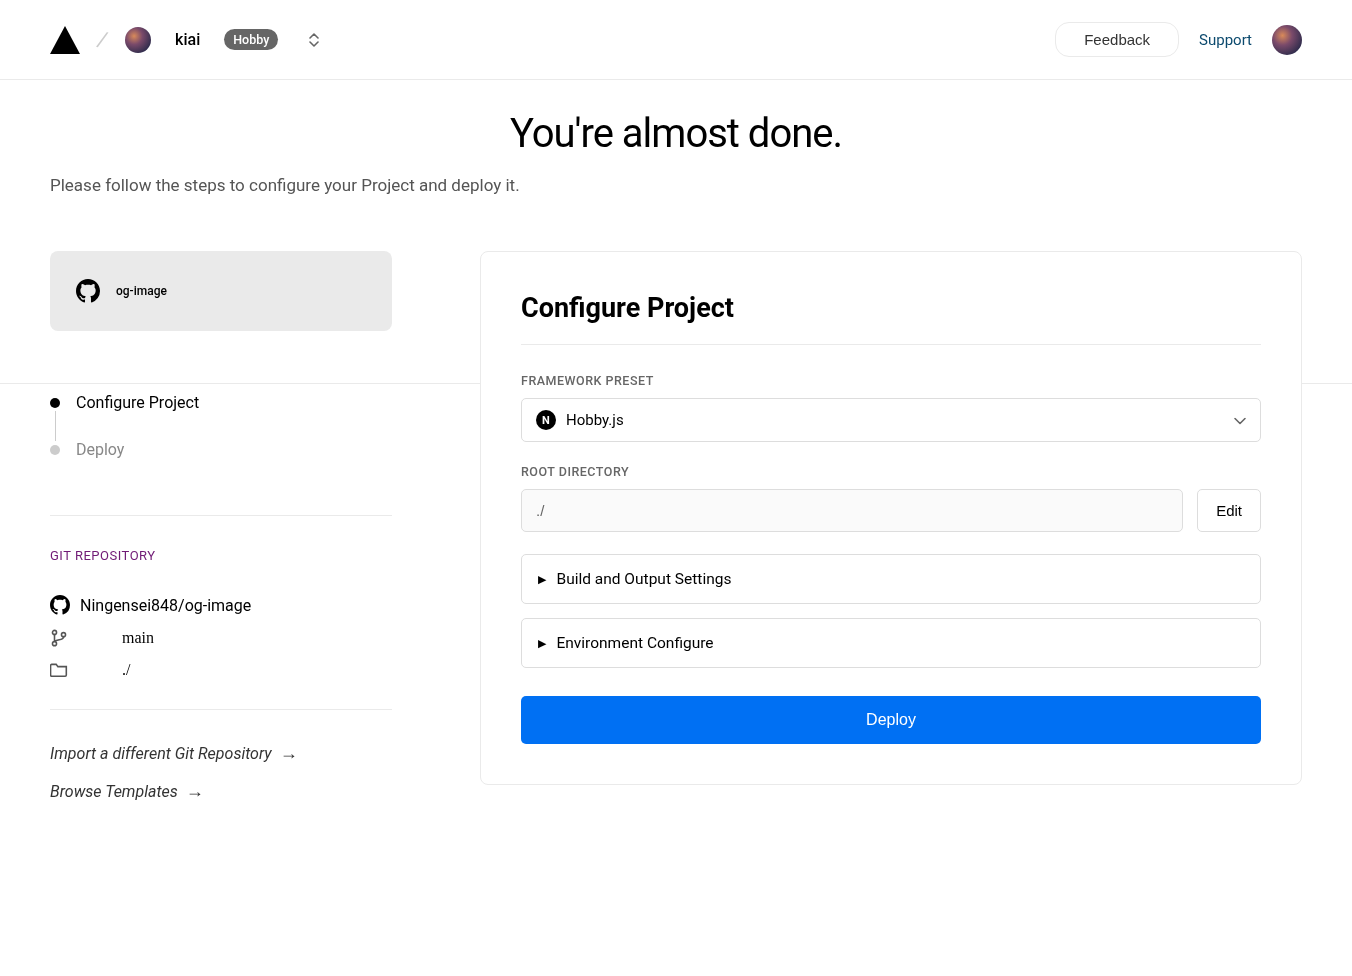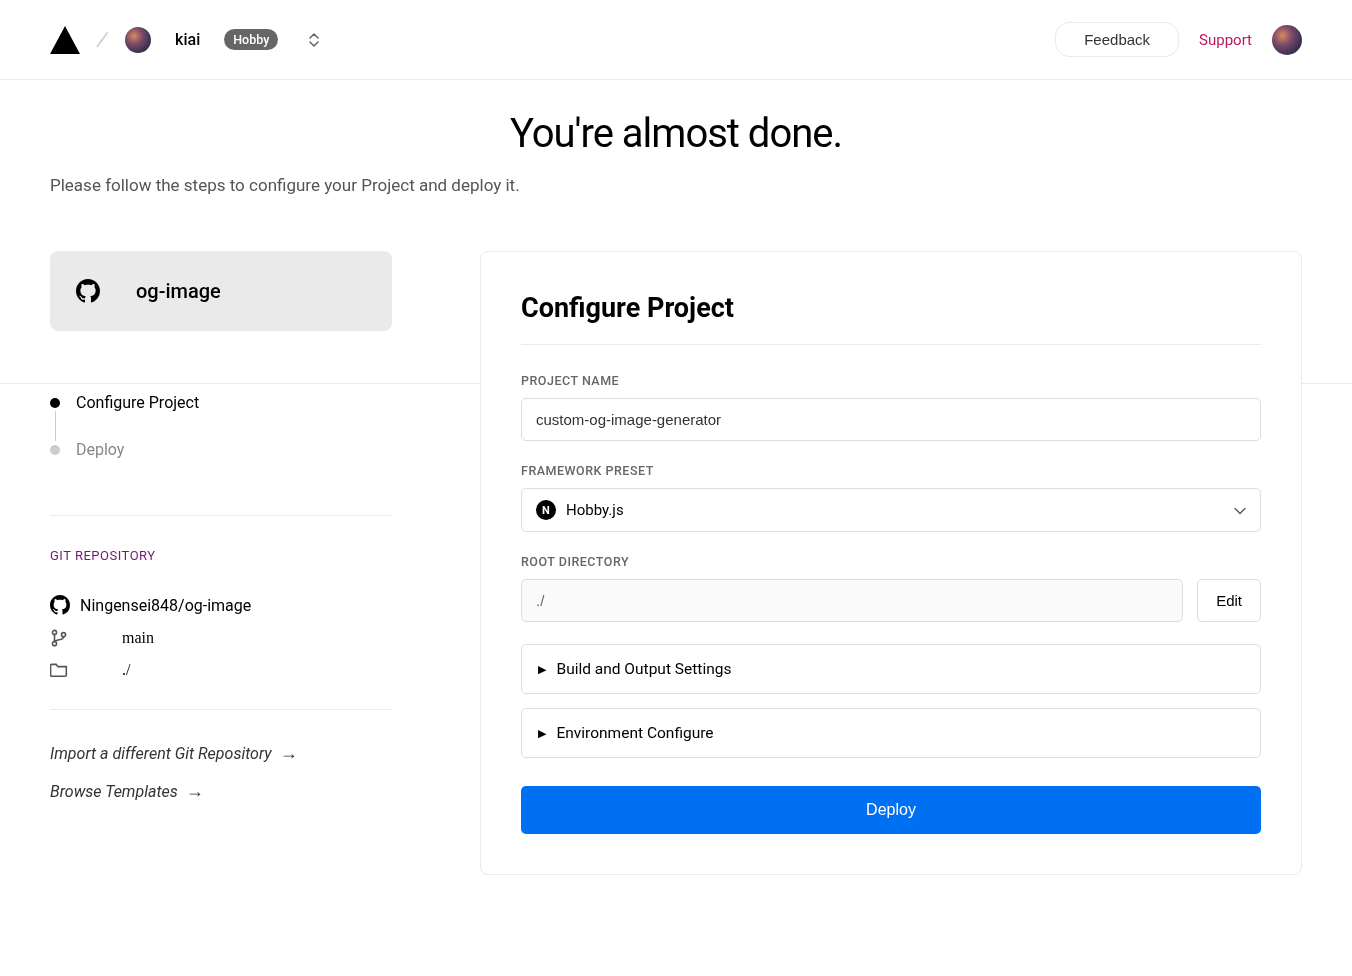--- a/index.html
+++ b/index.html
@@ -11,36 +11,36 @@
 .logo-triangle { width: 0; height: 0; border-left: 15px solid transparent; border-right: 15px solid transparent; border-bottom: 28px solid #000; }
 .slash { color: #ccc; font-size: 22px; transform: rotate(15deg); }
 .scope { display: flex; align-items: center; gap: 24px; }
 .avatar-sm { width: 26px; height: 26px; border-radius: 50%; background: radial-gradient(circle at 35% 35%, #d98a5a 0%, #7a4a6a 35%, #2a2a4a 80%); }
 .scope-name { font-size: 16px; font-weight: 500; }
 .badge { background: #666; color: #fff; font-size: 12.5px; padding: 3px 9px; border-radius: 12px; font-weight: 500; }
 .chevrons { display: flex; flex-direction: column; gap: 0; color: #666; margin-left: 6px; cursor: pointer; line-height: 6px; }
 .chevrons svg { display: block; }
 .header-right { display: flex; align-items: center; gap: 20px; }
 .feedback-btn { border: 1px solid #eaeaea; background: #fff; padding: 8px 28px; border-radius: 14px; font-size: 15px; color: #333; cursor: pointer; }
-.support-link { color: #be185d; font-size: 15px; cursor: pointer; }
+.support-link { color: #0c4a6e; font-size: 15px; cursor: pointer; }
 .avatar-md { width: 30px; height: 30px; border-radius: 50%; background: radial-gradient(circle at 35% 35%, #d98a5a 0%, #7a4a6a 35%, #2a2a4a 80%); cursor: pointer; }
 
 
 .main { padding: 30px 50px 0 50px; }
 .page-title { font-size: 40px; font-weight: 400; letter-spacing: -1px; margin-bottom: 18px; text-align: center; }
 .page-subtitle { font-size: 17px; color: #555; margin-bottom: 56px; }
 
 .layout { display: flex; gap: 88px; align-items: flex-start; position: relative; }
 .layout::before { content: ""; position: absolute; left: -50px; right: -50px; top: 132px; border-top: 1px solid #eaeaea; z-index: 0; }
 
 
 .sidebar { width: 342px; flex-shrink: 0; position: relative; z-index: 1; }
 .repo-card { background: #eaeaea; border-radius: 8px; padding: 28px 26px; display: flex; align-items: center; gap: 16px; margin-bottom: 62px; }
 .github-icon { width: 24px; height: 24px; }
-.repo-name { font-size: 20px; font-weight: 500; margin-left: 20px; }
+.repo-name { font-size: 12px; font-weight: 500; }
 
 .steps { margin-bottom: 56px; }
 .step { display: flex; align-items: center; gap: 16px; margin-bottom: 28px; position: relative; }
 .step-dot { width: 10px; height: 10px; border-radius: 50%; background: #000; flex-shrink: 0; position: relative; z-index: 2; }
 .step-dot.inactive { background: #ccc; }
 .step-line { position: absolute; left: 4.5px; top: 18px; width: 1px; height: 30px; background: #ccc; }
 .step-label { font-size: 16px; color: #000; }
 .step-label.inactive { color: #888; }
 
 .sidebar-divider { border: none; border-top: 1px solid #eaeaea; margin: 0 0 32px 0; }
@@ -165,24 +165,20 @@
       <div class="link-row">
         <span>Browse Templates</span>
         <span class="arrow">→</span>
       </div>
     </div>
 
     <div class="card">
       <h2 class="card-title">Configure Project</h2>
       <hr class="card-divider">
 
-      <div class="field-group">
-        <div class="field-label">PROJECT NAME</div>
-        <input class="field-input" value="custom-og-image-generator" style="">
-      </div>
 
       <div class="field-group">
         <div class="field-label">FRAMEWORK PRESET</div>
         <div class="select-wrap">
           <div class="select-display">
             <span class="nextjs-icon">N</span>
             <span>Hobby.js</span>
           </div>
           <span class="select-chevron">
             <svg width="14" height="8" viewBox="0 0 14 8">

